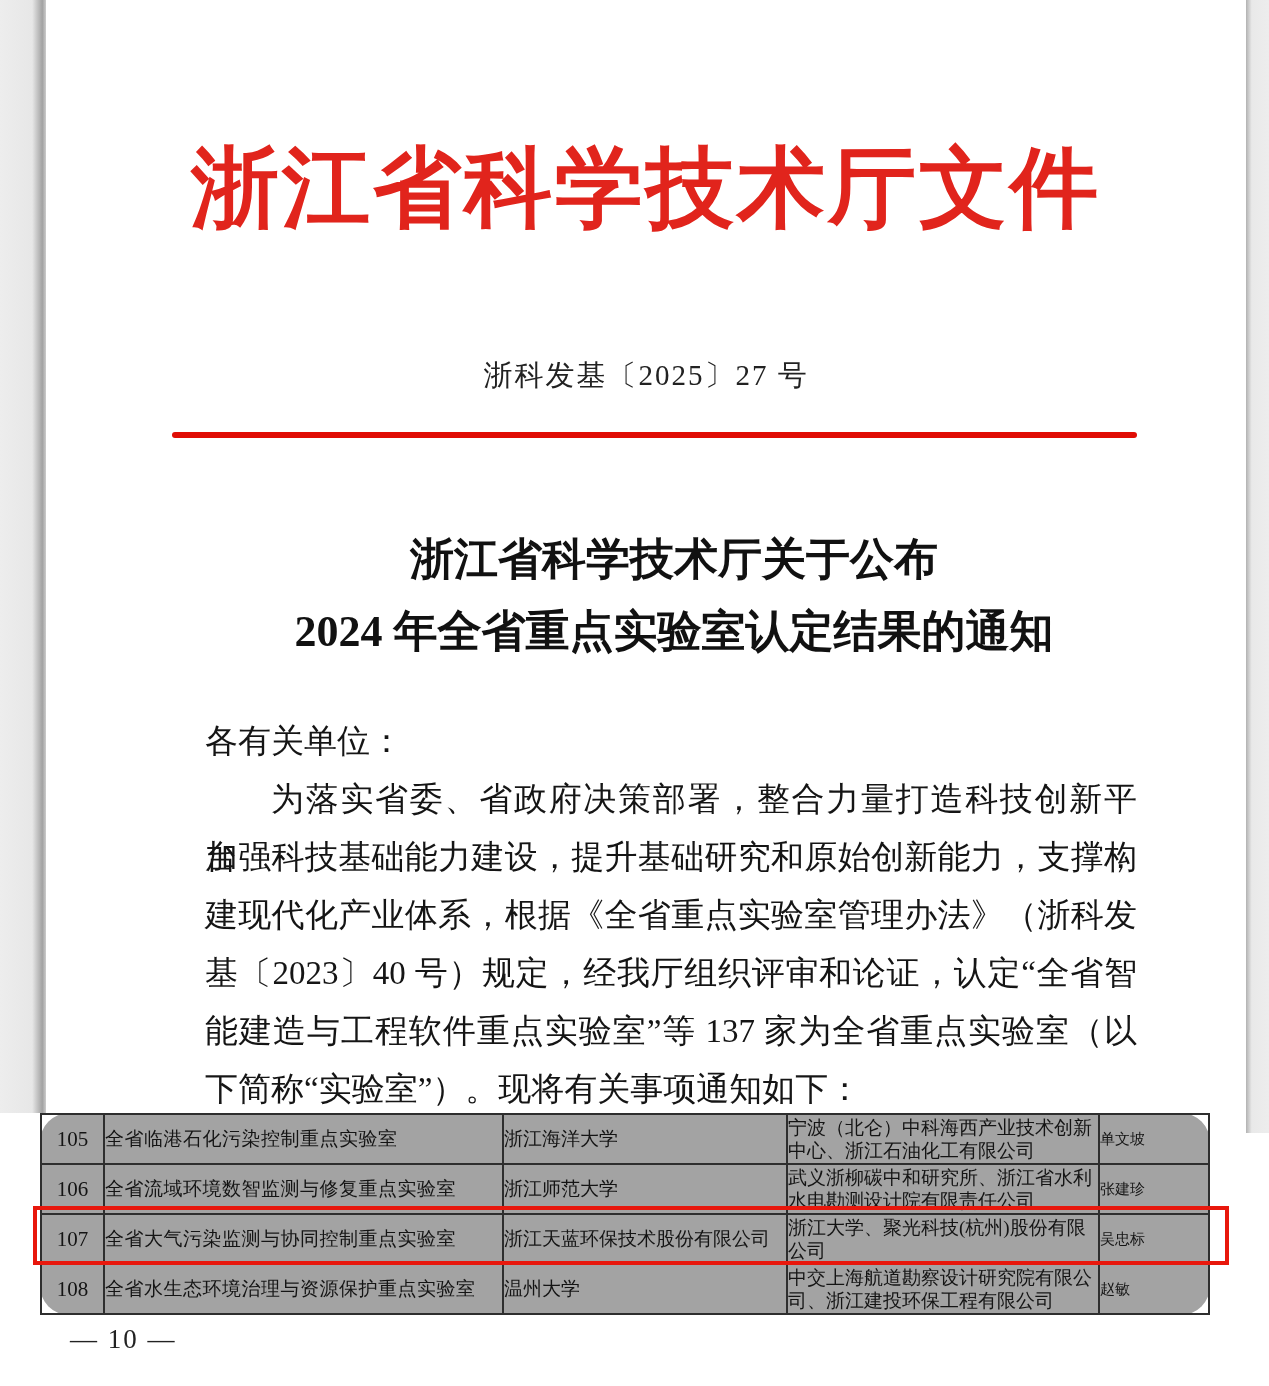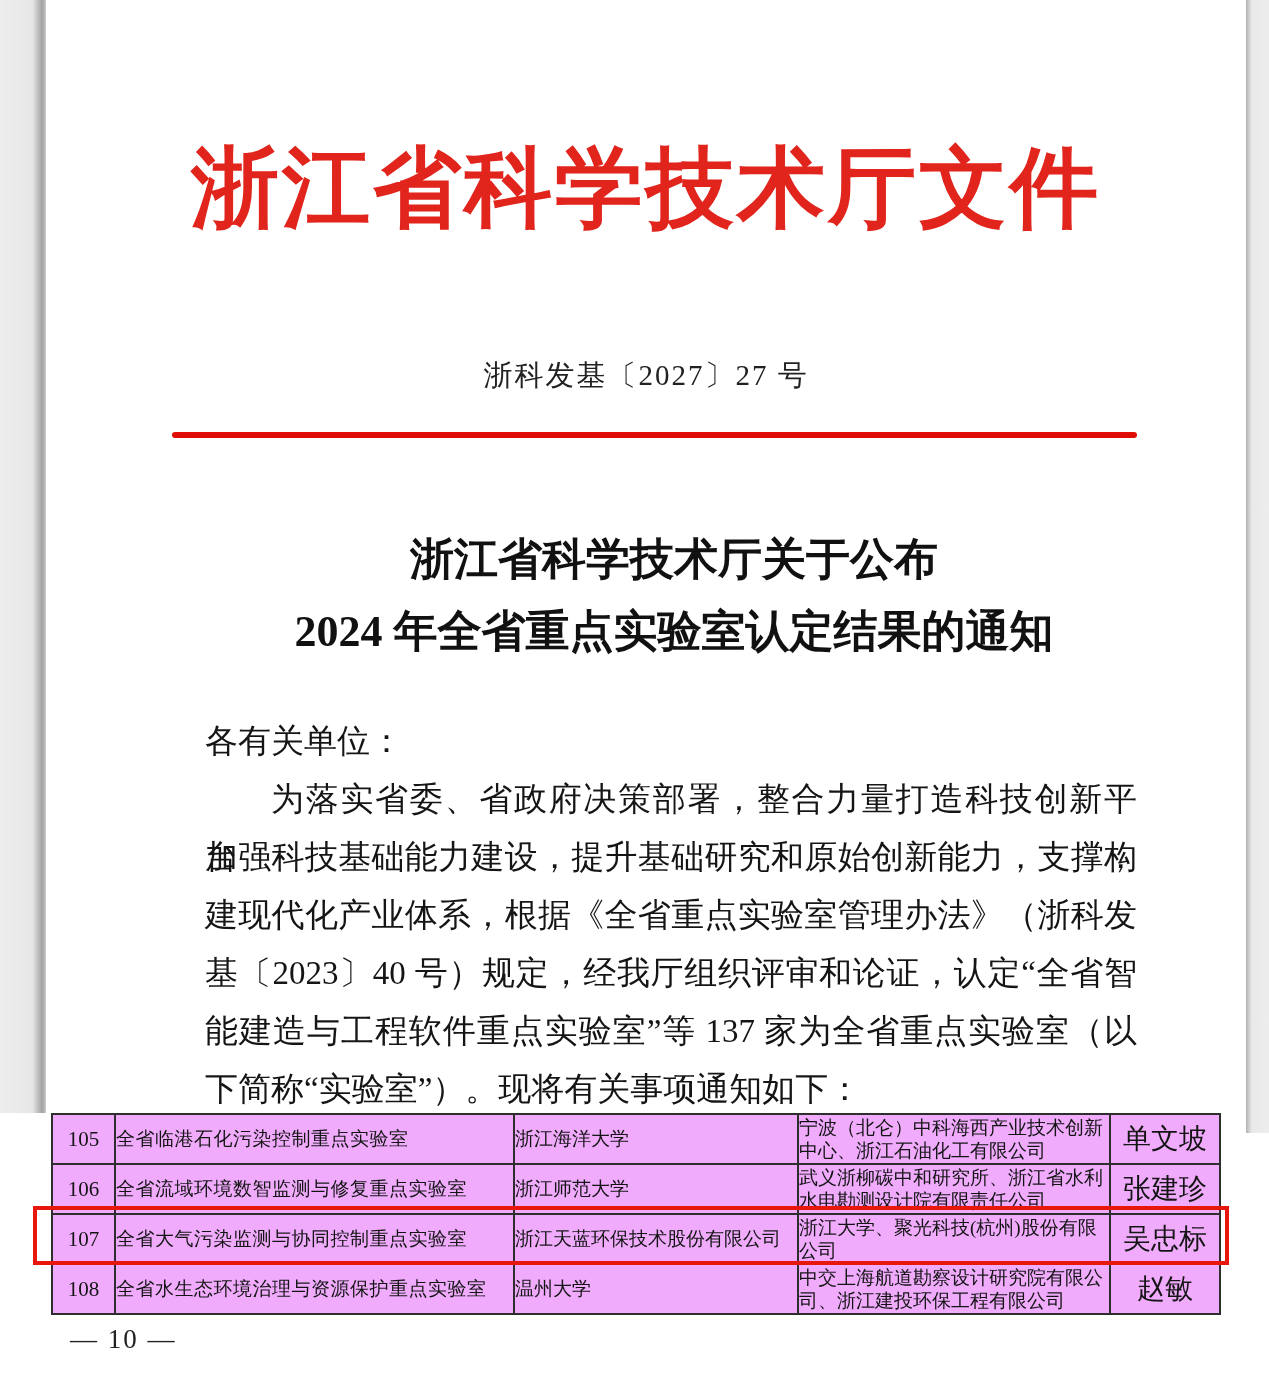--- a/index.html
+++ b/index.html
@@ -43,31 +43,31 @@
 
   .body-block {
     position:absolute; left:193px; top:712px; width:944px;
     font-size:33px; color:#151515;
   }
   .b-line { height:58px; line-height:58px; text-align:justify;margin-left:12px; }
   .b-line.fill { text-align-last:justify; }
   .b-line.indent { text-indent:2em; }
 
   .results-table {
-    position:absolute; left:51px; top:1113px; width:1168px;
+    position:absolute; left:40px; top:1113px; width:1168px;
     border-collapse:collapse; table-layout:fixed;
-    font-size:20px; color:#141414; background:#f0abfc;
+    font-size:20px; color:#141414; background:#a3a3a3;border-radius:29px;
   }
   .results-table td { border:2px solid #2e2e2e; height:50px; padding:0; vertical-align:middle; overflow:hidden; }
   .w-no{width:63px;} .w-lab{width:399px;} .w-host{width:284px;} .w-coop{width:312px;} .w-dir{width:110px;}
   .c-no  { text-align:center; font-size:21px; }
   .c-lab { padding-left:22px; font-size:19px; letter-spacing:.5px; white-space:nowrap; }
   .c-host{ padding-left:13px; font-size:19px; white-space:nowrap; }
   .c-coop{ padding:2px 8px; font-size:19px; line-height:23px; }
-  .c-dir { text-align:center; font-size:28px; }
+  .c-dir { text-align:left; font-size:15px; }
 
   .highlight-box {
     position:absolute; left:33px; top:1206px; width:1196px; height:59px;
     border:4px solid #e8170c; z-index:5; pointer-events:none;
   }
 
   .page-number {
     position:absolute; left:70px; top:1324px;
     font-size:27px; letter-spacing:2px; color:#222;
   }
@@ -75,21 +75,21 @@
 </head>
 <body>
 
 <div class="canvas">
 
   <div class="margin-left"></div>
   <div class="margin-right"></div>
 
   <div class="doc-header">浙江省科学技术厅文件</div>
 
-  <div class="doc-number">浙科发基〔2027〕27 号</div>
+  <div class="doc-number">浙科发基〔2025〕27 号</div>
 
   <div class="red-rule"></div>
 
   <div class="notice-title">
     <div class="t-line">浙江省科学技术厅关于公布</div>
     <div class="t-line">2024 年全省重点实验室认定结果的通知</div>
   </div>
 
   <div class="body-block">
     <div class="b-line">各有关单位：</div>

